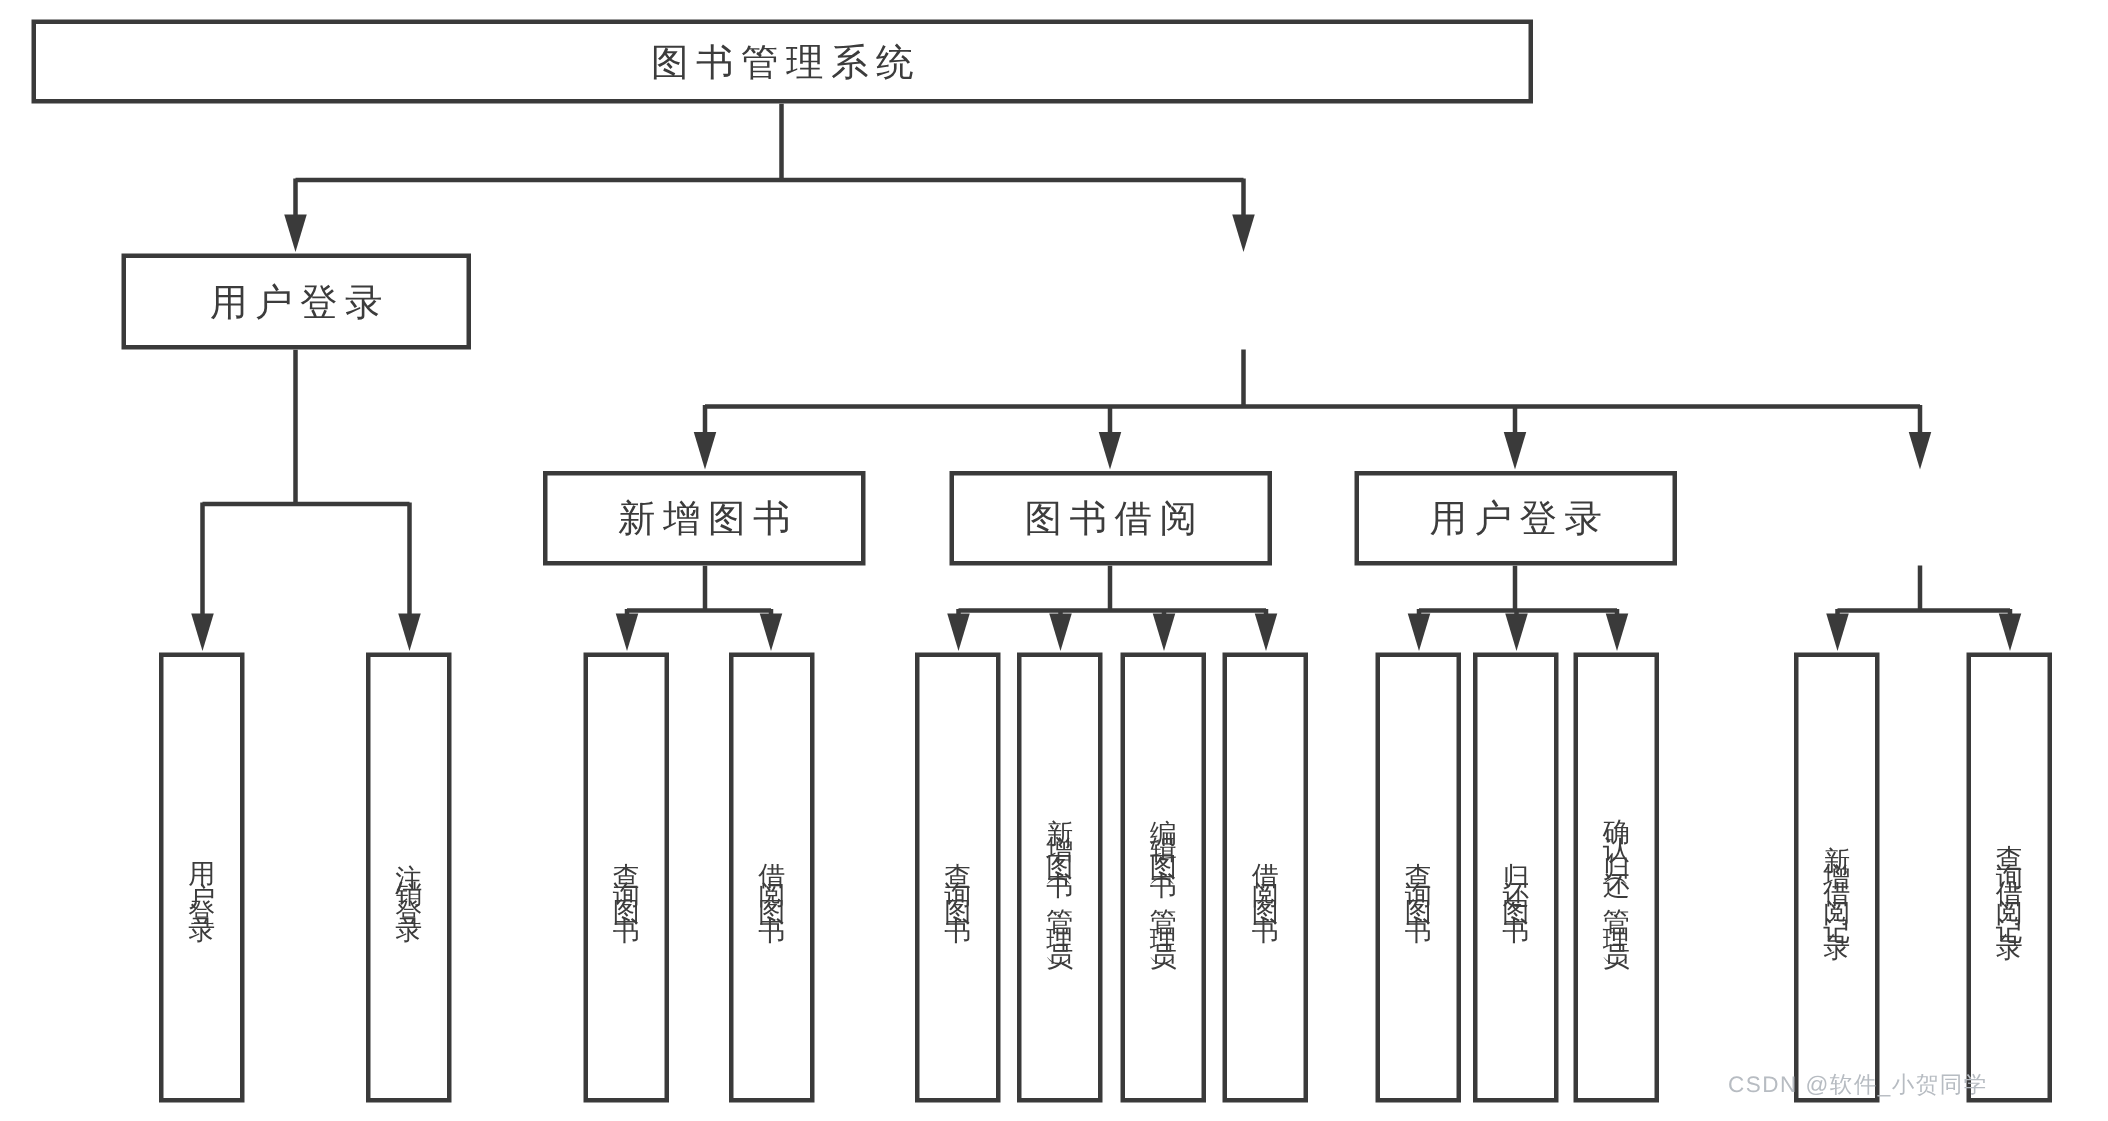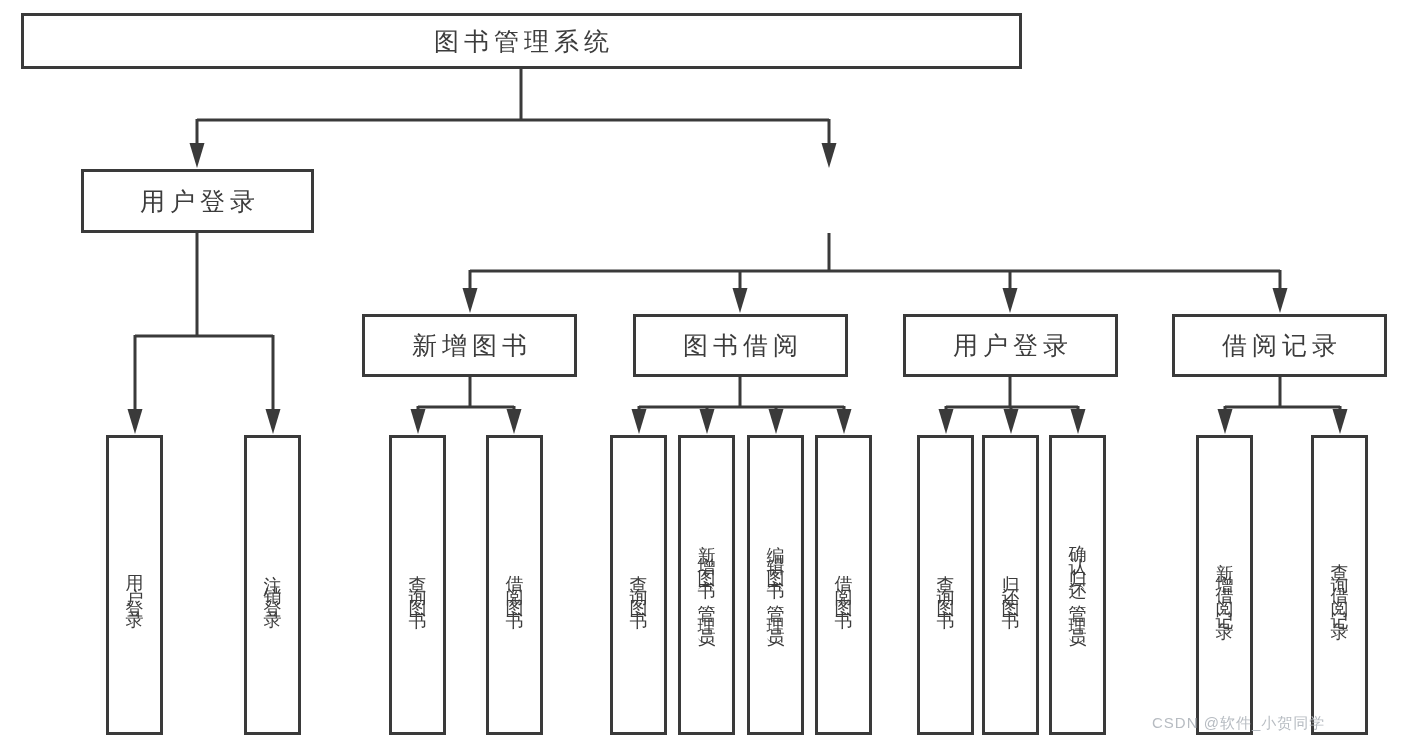--- a/index.html
+++ b/index.html
@@ -88,21 +88,20 @@
     </g>
   </svg>
 
   <div class="node" style="left:21px;top:13px;width:1001px;height:56px">图书管理系统</div>
 
   <div class="node" style="left:81px;top:169px;width:233px;height:64px">用户登录</div>
 
   <div class="node" style="left:362px;top:314px;width:215px;height:63px">新增图书</div>
   <div class="node" style="left:633px;top:314px;width:215px;height:63px">图书借阅</div>
   <div class="node" style="left:903px;top:314px;width:215px;height:63px">用户登录</div>
-  <div class="node" style="left:1172px;top:314px;width:215px;height:63px">借阅记录</div>
 
   <div class="node v" style="left:106px;top:435px;width:57px;height:300px">用户登录</div>
   <div class="node v" style="left:244px;top:435px;width:57px;height:300px">注销登录</div>
 
   <div class="node v" style="left:389px;top:435px;width:57px;height:300px">查询图书</div>
   <div class="node v" style="left:486px;top:435px;width:57px;height:300px">借阅图书</div>
 
   <div class="node v" style="left:610px;top:435px;width:57px;height:300px">查询图书</div>
   <div class="node v" style="left:678px;top:435px;width:57px;height:300px">新增图书（管理员）</div>
   <div class="node v" style="left:747px;top:435px;width:57px;height:300px">编辑图书（管理员）</div>

